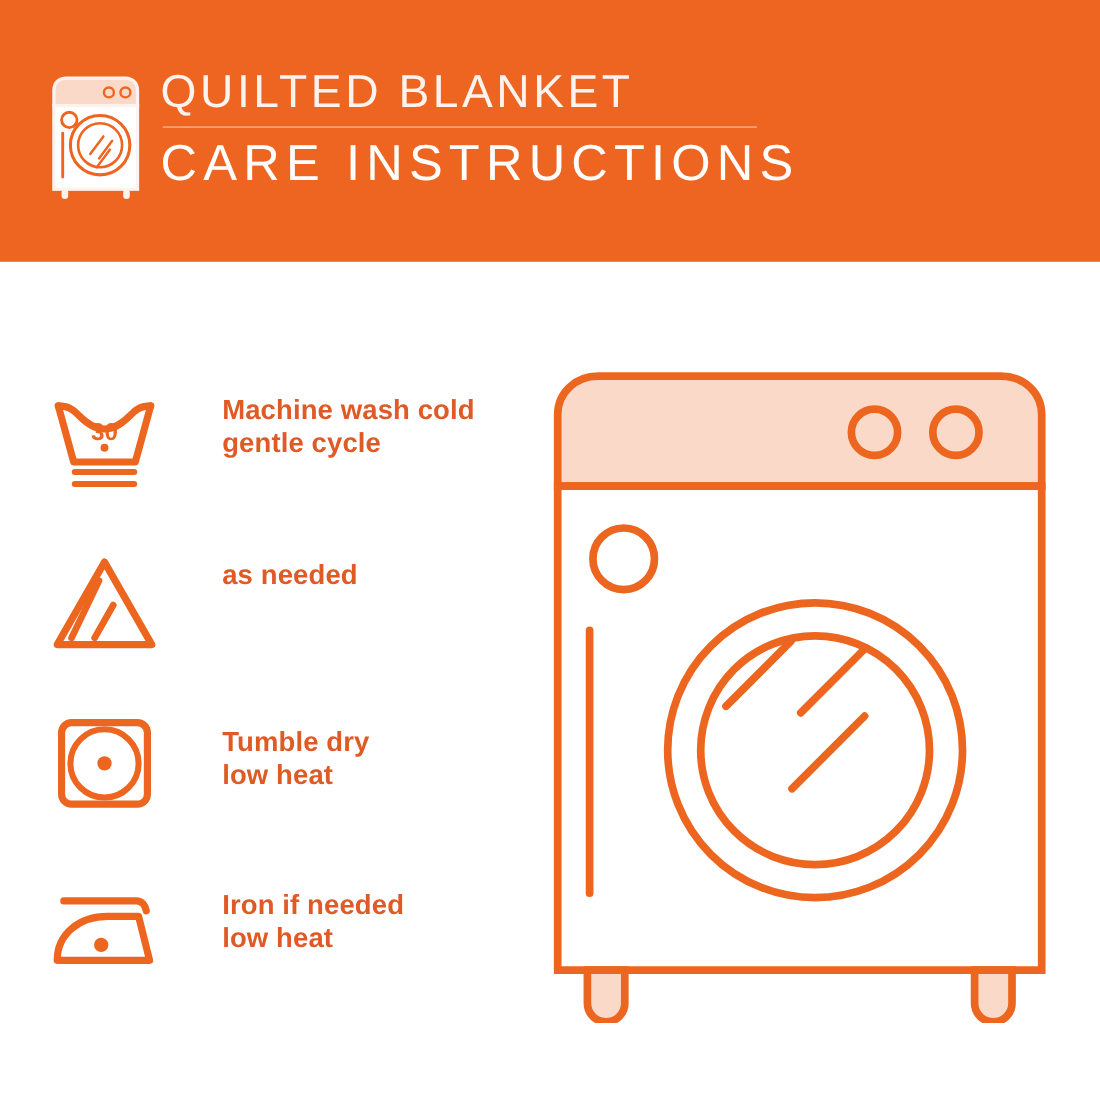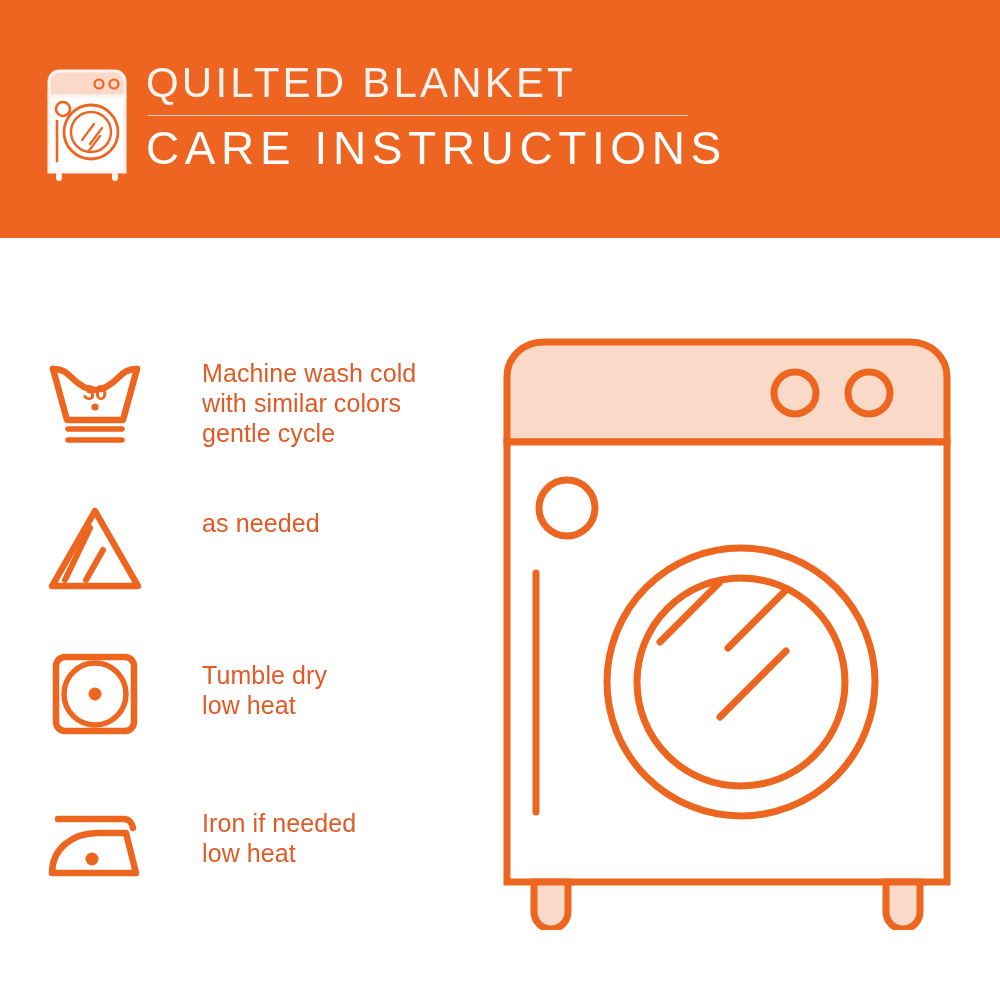--- a/index.html
+++ b/index.html
@@ -98,21 +98,21 @@
     height: 110px;
     display: flex;
     align-items: flex-end;
     justify-content: center;
   }
 
   .care-text {
     position: absolute;
     left: 202px;
     font-family: "Liberation Sans", sans-serif;
-    font-weight: 400;
+    font-weight: 700;
     font-size: 25px;
     line-height: 30px;
     color: #e05a26;
     letter-spacing: 0.1px;
   }
 
   .care-text .line {
     display: block;
     white-space: nowrap;
   }
@@ -193,21 +193,20 @@
 
           <text x="55" y="48" text-anchor="middle" font-family="Liberation Sans, sans-serif" font-size="22" font-weight="700" fill="#ec6620">30</text>
           <circle cx="55" cy="55" r="3.6" fill="#ec6620"></circle>
 
           <line x1="28" y1="77" x2="82" y2="77" stroke="#ec6620" stroke-width="5.5" stroke-linecap="round"></line>
           <line x1="28" y1="88" x2="82" y2="88" stroke="#ec6620" stroke-width="5.5" stroke-linecap="round"></line>
         </svg>
       </div>
       <div class="care-text">
         <span class="line">Machine wash cold</span>
-        <span class="line">with similar colors</span>
         <span class="line">gentle cycle</span>
       </div>
     </div>
 
     <div class="care-row" id="row-bleach">
       <div class="care-icon-wrap">
         <svg width="110" height="100" viewBox="0 0 110 100" fill="none">
           <path d="M55 13 L98 88 L12 88 Z" stroke="#ec6620" stroke-width="6.5" stroke-linejoin="round" fill="none"></path>
           <line x1="50" y1="30" x2="25" y2="82" stroke="#ec6620" stroke-width="6" stroke-linecap="round"></line>
           <line x1="63" y1="52" x2="46" y2="82" stroke="#ec6620" stroke-width="6" stroke-linecap="round"></line>

